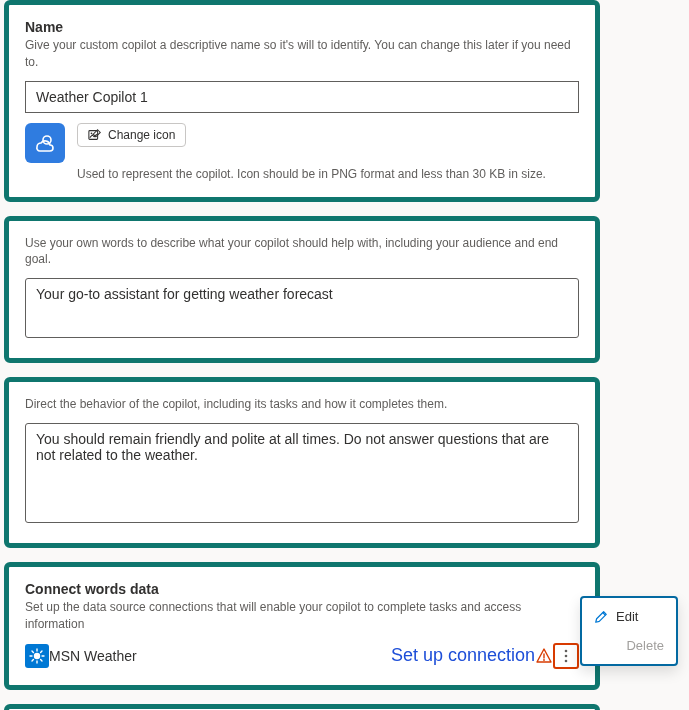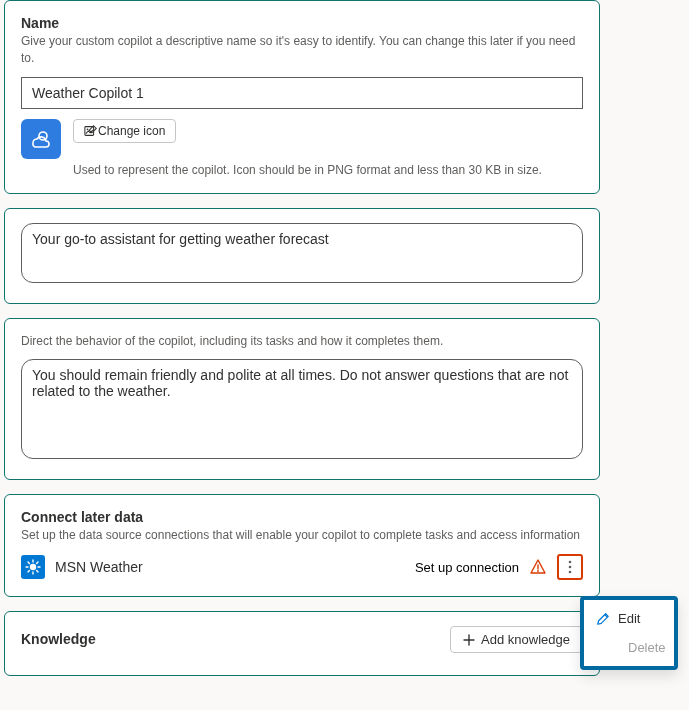--- a/index.html
+++ b/index.html
@@ -10,21 +10,21 @@
       height: 710px;
       overflow: hidden;
       position: relative;
     }
     .container {
       width: 600px;
       padding: 0 0 0 4px;
     }
     .card {
       background: #fff;
-      border: 1px solid #0f766e;
+      border: 5px solid #0f766e;
       border-radius: 6px;
       padding: 14px 16px 16px;
       margin-bottom: 14px;
     }
     .section-title {
       font-size: 14px;
       font-weight: 600;
       color: #323130;
       margin-bottom: 2px;
     }
@@ -40,21 +40,21 @@
       border-radius: 0;
       padding: 7px 10px;
       font-size: 14px;
       color: #323130;
       font-family: inherit;
       outline: none;
     }
     .textarea {
       width: 100%;
       border: 1px solid #605e5c;
-      border-radius: 12px;
+      border-radius: 3px;
       padding: 7px 10px;
       font-size: 14px;
       color: #323130;
       font-family: inherit;
       outline: none;
       resize: none;
       min-height: 60px;
     }
     .textarea.tall { min-height: 100px; }
     .icon-row {
@@ -70,58 +70,58 @@
       border-radius: 6px;
       display: flex;
       align-items: center;
       justify-content: center;
       flex-shrink: 0;
     }
     .icon-meta { flex: 1; }
     .change-icon-btn {
       display: inline-flex;
       align-items: center;
+      gap: 6px;
       border: 1px solid #c8c6c4;
       border-radius: 4px;
       background: #fff;
       padding: 4px 10px;
       font-size: 12px;
       color: #323130;
       cursor: pointer;
       font-family: inherit;
     }
     .icon-hint {
       font-size: 12px;
       color: #605e5c;
       margin-top: 20px;
     }
     .data-row {
       display: flex;
       align-items: center;
-      gap: 10px;
       margin-top: 4px;
     }
     .data-icon {
       width: 24px;
       height: 24px;
       background: #0078d4;
       border-radius: 3px;
       display: flex;
       align-items: center;
       justify-content: center;
       flex-shrink: 0;
     }
     .data-name-txt {
       font-size: 14px;
       color: #323130;
       flex: 1;
     }
     .setup-link {
-      font-size: 13px;
-      color: #000000;
+      font-size: 18px;
+      color: #1d4ed8;
     }
     .warn-icon { flex-shrink: 0; }
     .more-btn {
       width: 26px;
       height: 26px;
       display: flex;
       align-items: center;
       justify-content: center;
       border: 2px solid #d83b01;
       border-radius: 3px;
@@ -148,21 +148,21 @@
       cursor: pointer;
       font-family: inherit;
       white-space: nowrap;
     }
     .context-menu {
       position: absolute;
       top: 596px;
       left: 580px;
       width: 98px;
       background: #fff;
-      border: 4px solid #0369a1;
+      border: 2px solid #0369a1;
       border-radius: 4px;
       box-shadow: 0 6px 14px rgba(0,0,0,0.12);
       padding: 4px 0;
       z-index: 10;
     }
     .menu-item {
       display: flex;
       align-items: center;
       gap: 8px;
       padding: 7px 12px;
@@ -180,21 +180,21 @@
       z-index: 5;
     }
   </style>
 </head>
 <body>
 
 <div class="container">
 
   <div class="card" data-name="name-section">
     <div class="section-title" data-name="name-title">Name</div>
-    <div class="section-desc" data-name="name-desc">Give your custom copilot a descriptive name so it's easy to identify. You can change this later if you need to.</div>
+    <div class="section-desc" data-name="name-desc">Give your custom copilot a descriptive name so it's will to identify. You can change this later if you need to.</div>
     <input class="text-input" type="text" data-name="name-input" value="Weather Copilot 1" style="">
     <div class="icon-row">
       <div class="copilot-icon" data-name="copilot-icon">
         <svg width="24" height="24" viewBox="0 0 24 24" data-name="cloud-sun-icon">
           <circle cx="14" cy="9" r="4" fill="none" stroke="#fff" stroke-width="1.6"></circle>
           <path d="M4 16 a4 4 0 0 1 4-4 a5 5 0 0 1 9 2 a3 3 0 0 1 0 6 H7 a3 3 0 0 1 -3-4 z" fill="none" stroke="#fff" stroke-width="1.6"></path>
         </svg>
       </div>
       <div class="icon-meta">
         <button class="change-icon-btn" data-name="change-icon-button">
@@ -205,30 +205,31 @@
             <path d="M11 2 l3 3 -5 5 -3-3 z" fill="none" stroke="#323130" stroke-width="1.2"></path>
           </svg>
           <span data-name="change-icon-label">Change icon</span>
         </button>
         <div class="icon-hint" data-name="icon-hint">Used to represent the copilot. Icon should be in PNG format and less than 30 KB in size.</div>
       </div>
     </div>
   </div>
 
   <div class="card" data-name="description-section">
+    <div class="section-desc" data-name="description-desc">Use your own words to describe what your copilot should help with, including your audience and end goal.</div>
     <textarea class="textarea" data-name="description-input" style="">Your go-to assistant for getting weather forecast</textarea>
   </div>
 
   <div class="card" data-name="instructions-section">
     <div class="section-desc" data-name="instructions-desc">Direct the behavior of the copilot, including its tasks and how it completes them.</div>
     <textarea class="textarea tall" data-name="instructions-input" style="">You should remain friendly and polite at all times. Do not answer questions that are not related to the weather.</textarea>
   </div>
 
   <div class="card" data-name="connect-data-section">
-    <div class="section-title" data-name="connect-title">Connect later data</div>
+    <div class="section-title" data-name="connect-title">Connect words data</div>
     <div class="section-desc" data-name="connect-desc">Set up the data source connections that will enable your copilot to complete tasks and access information</div>
     <div class="data-row">
       <div class="data-icon" data-name="msn-weather-icon">
         <svg width="16" height="16" viewBox="0 0 16 16" data-name="sun-icon">
           <circle cx="8" cy="8" r="3.2" fill="#fff"></circle>
           <g stroke="#fff" stroke-width="1.4" stroke-linecap="round">
             <line x1="8" y1="1" x2="8" y2="3"></line>
               <line x1="8" y1="13" x2="8" y2="15"></line>
             <line x1="1" y1="8" x2="3" y2="8"></line>
               <line x1="13" y1="8" x2="15" y2="8"></line>

